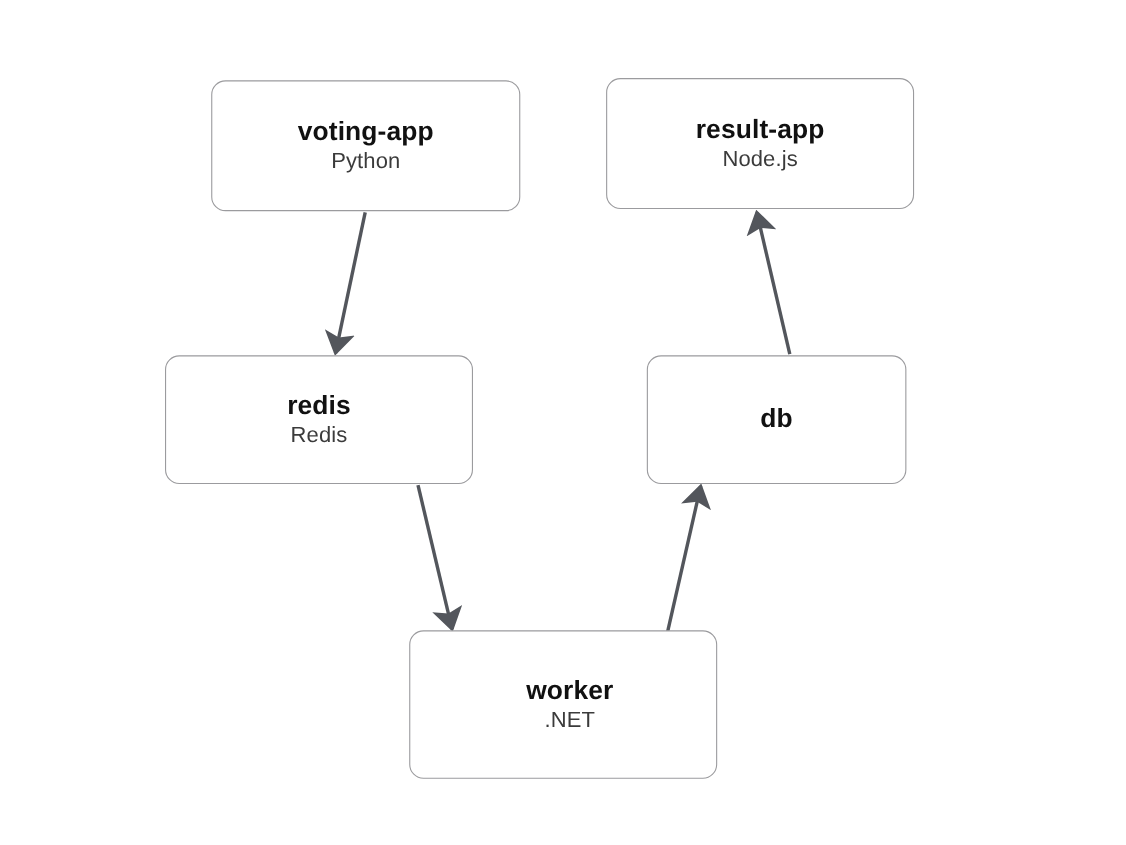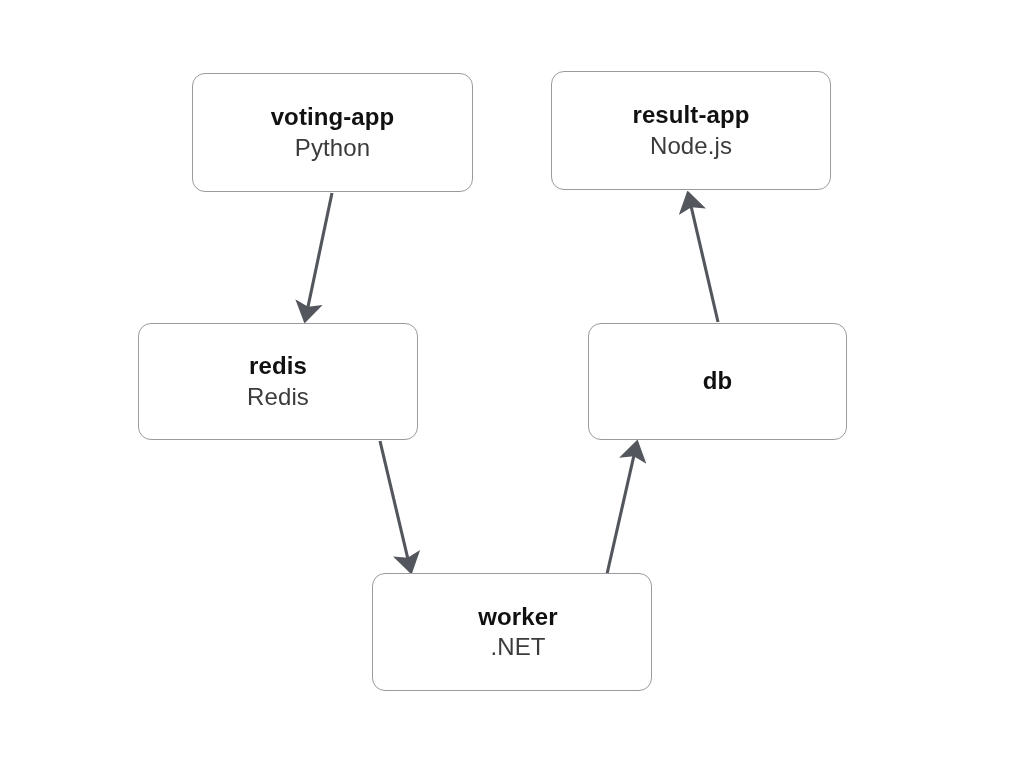--- a/index.html
+++ b/index.html
@@ -38,21 +38,21 @@
     justify-content: center;
     line-height: 1.18;
   }
   .node-title {
     font-size: 24px;
     font-weight: bold;
     color: #111111;
     letter-spacing: 0.1px;
   }
   .node-subtitle {
-    font-size: 24px;
+    font-size: 20px;
     font-weight: normal;
     color: #3b3b3b;
     letter-spacing: 0.1px;
     margin-top: 2px;
   }
 </style>
 </head>
 <body>
 
 <div id="canvas" style="background: rgb(255, 255, 255);">
@@ -72,27 +72,27 @@
   <div class="node" id="node-voting-app" style="left: 192px; top: 73px; width: 281px; height: 119px; border-color: rgb(155, 155, 158);">
     <div class="node-title">voting-app</div>
     <div class="node-subtitle">Python</div>
   </div>
 
   <div class="node" id="node-result-app" style="left: 551px; top: 71px; width: 280px; height: 119px; border-color: rgb(155, 155, 158);">
     <div class="node-title">result-app</div>
     <div class="node-subtitle">Node.js</div>
   </div>
 
-  <div class="node" id="node-redis" style="left: 138px; top: 323px; width: 280px; height: 117px; border-color: rgb(155, 155, 158);">
+  <div class="node" id="node-redis" style="left: 150px; top: 323px; width: 280px; height: 117px; border-color: rgb(155, 155, 158);">
     <div class="node-title">redis</div>
     <div class="node-subtitle">Redis</div>
   </div>
 
-  <div class="node" id="node-db" style="left: 588px; top: 323px; width: 259px; height: 117px; border-color: rgb(155, 155, 158); gap: 24px;">
+  <div class="node" id="node-db" style="left: 588px; top: 323px; width: 236px; height: 117px; border-color: rgb(155, 155, 158); gap: 24px;">
     <div class="node-title">db</div>
   </div>
 
-  <div class="node" id="node-worker" style="left: 372px; top: 573px; width: 280px; height: 118px; border-color: rgb(155, 155, 158); padding-left: 12px;">
+  <div class="node" id="node-worker" style="left: 372px; top: 573px; width: 280px; height: 135px; border-color: rgb(155, 155, 158); padding-left: 12px;">
     <div class="node-title">worker</div>
     <div class="node-subtitle">.NET</div>
   </div>
 
 </div>
 
 </body></html>

